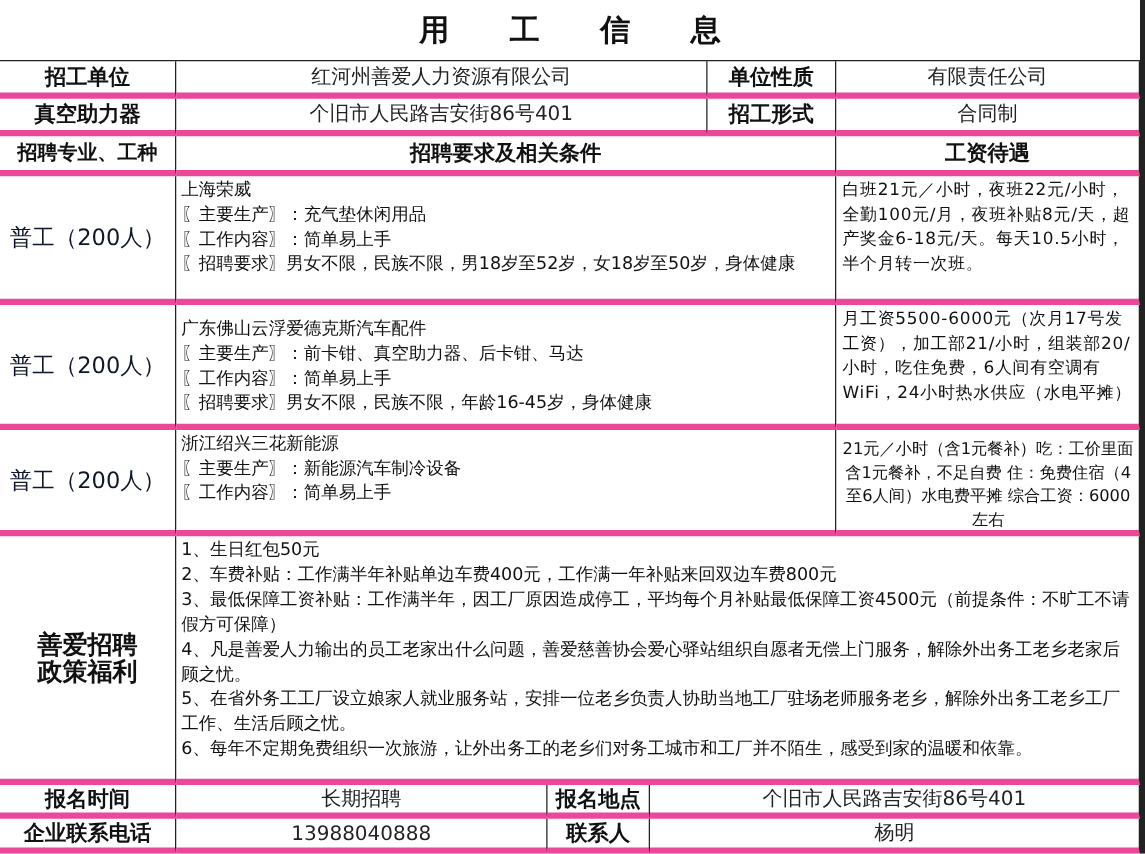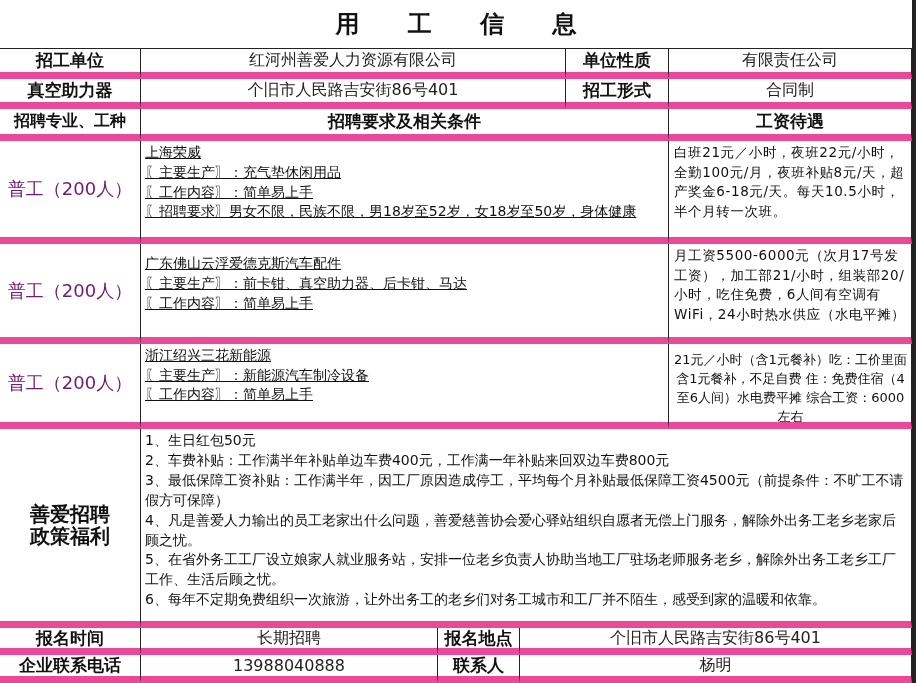--- a/index.html
+++ b/index.html
@@ -2,27 +2,27 @@
 <html><head>
 <meta charset="utf-8">
 <style>
   html, body { margin: 0; padding: 0; background: #ffffff; }
   body { width: 916px; height: 683px; position: relative; overflow: hidden;
          font-family: "DejaVu Sans", "Liberation Sans", sans-serif; color: #111; }
   .title { position: absolute; left: 0; top: 0; width: 912px; height: 48px;
            display: flex; align-items: center; justify-content: center;
            font-size: 24px; font-weight: bold; letter-spacing: 20px; padding-left: 20px; box-sizing: border-box; }
   .outer-right { position: absolute; left: 912px; top: 0; width: 4px; height: 683px; background: #222; }
-  .cell { position: absolute; box-sizing: border-box; border-right: 1px solid #222; border-bottom: 7px solid #ec4899;
+  .cell { position: absolute; box-sizing: border-box; border-right: 1px solid #222; border-bottom: 5px solid #ec4899;
           display: flex; align-items: center; justify-content: center; overflow: hidden; }
   .lbl { font-weight: bold; font-size: 17px; }
   .val { font-size: 16px; color: #222; }
   .txt { font-size: 14px; line-height: 19.8px; display: block; padding: 2px 4px 0 4px; text-align: left; color: #111; }
-  .txt div { white-space: normal; text-decoration: underline; }
-  .job { font-size: 18px; color: #701a75; text-align: center; }
+  .txt div { white-space: normal; }
+  .job { font-size: 18px; color: #0f172a; text-align: center; }
   .wage { font-size: 13.5px; line-height: 19.6px; display: block; padding: 2px 4px 0 5px; color: #111; }
   .wage2 { font-size: 13px; line-height: 19px; display: block; padding: 6px 4px 0 5px; color: #111; }
   .policy { font-size: 14px; line-height: 19.9px; display: block; padding: 2px 6px 0 4px; color: #111; }
   .topline { position: absolute; left: 0; top: 48px; width: 912px; height: 1px; background: #222; }
 </style>
 </head>
 <body>
 
 <div class="title">用 工 信 息</div>
 <div class="topline"></div>
@@ -54,20 +54,21 @@
 <div class="cell" style="left:669px;top:141px;width:243px;height:103px;align-items:flex-start;justify-content:flex-start;">
   <div class="wage" style="letter-spacing:0.6px;">白班21元／小时，夜班22元/小时，全勤100元/月，夜班补贴8元/天，超产奖金6-18元/天。每天10.5小时，半个月转一次班。</div>
 </div>
 
 <div class="cell job" style="left:0;top:244px;width:141px;height:100px;">普工（200人）</div>
 <div class="cell" style="left:141px;top:244px;width:528px;height:100px;align-items:flex-start;justify-content:flex-start;">
   <div class="txt" style="padding-top:10px;">
     <div>广东佛山云浮爱德克斯汽车配件</div>
     <div>〖主要生产〗：前卡钳、真空助力器、后卡钳、马达</div>
     <div>〖工作内容〗：简单易上手</div>
+    <div>〖招聘要求〗男女不限，民族不限，年龄16-45岁，身体健康</div>
   </div>
 </div>
 <div class="cell" style="left:669px;top:244px;width:243px;height:100px;align-items:flex-start;justify-content:flex-start;">
   <div class="wage" style="letter-spacing:0.6px;">月工资5500-6000元（次月17号发工资），加工部21/小时，组装部20/小时，吃住免费，6人间有空调有WiFi，24小时热水供应（水电平摊）</div>
 </div>
 
 <div class="cell job" style="left:0;top:344px;width:141px;height:85px;">普工（200人）</div>
 <div class="cell" style="left:141px;top:344px;width:528px;height:85px;align-items:flex-start;justify-content:flex-start;">
   <div class="txt" style="line-height:19.5px;">
     <div>浙江绍兴三花新能源</div>

